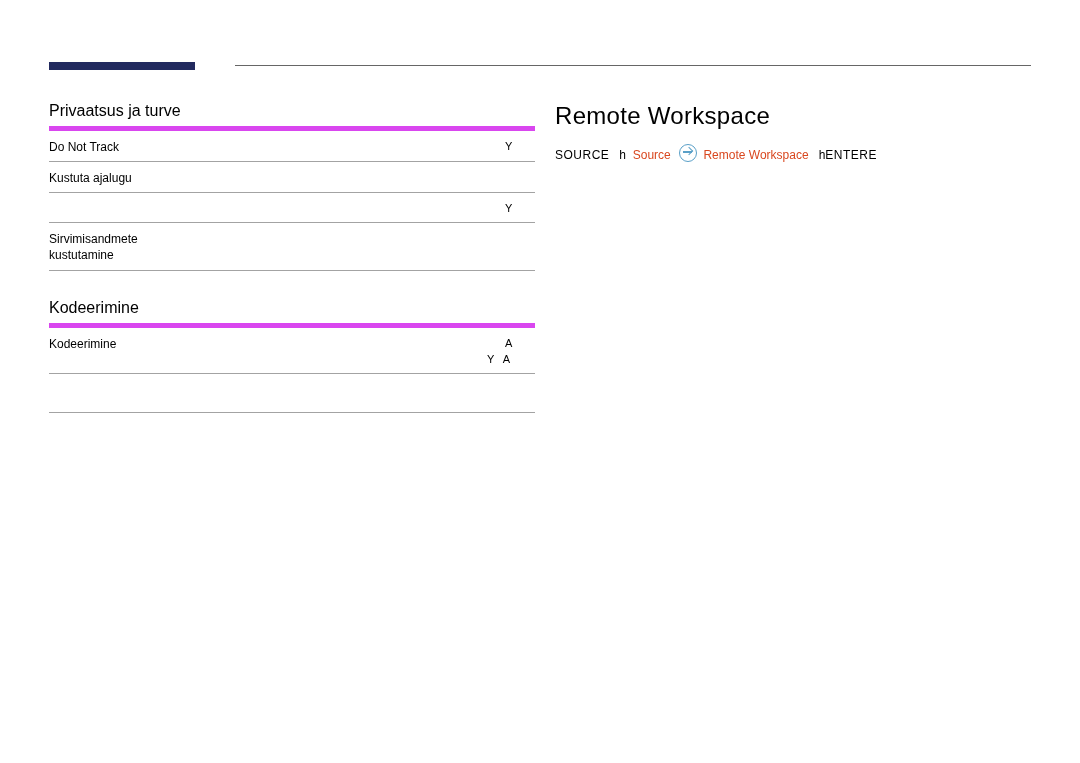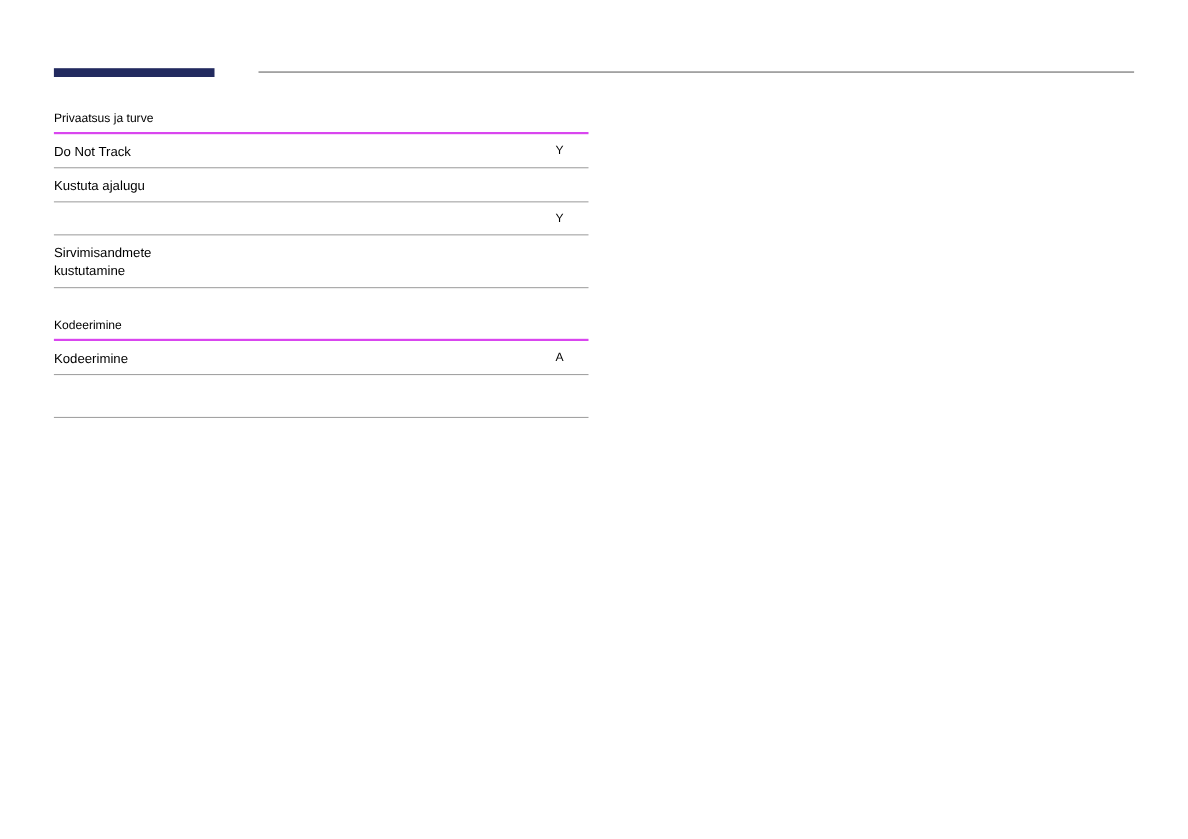--- a/index.html
+++ b/index.html
@@ -39,23 +39,23 @@
   }
   .left-col {
     width: 486px;
     flex-shrink: 0;
   }
   .right-col {
     flex: 1;
     padding-top: 4px;
   }
   .section-heading {
-    font-size: 11px;
+    font-size: 16px;
     padding: 4px 0 6px 0;
-    border-bottom: 2px solid #d946ef;
+    border-bottom: 5px solid #d946ef;
     margin-bottom: 0;
   }
   .item-row {
     display: flex;
     padding: 8px 0 6px 0;
     border-bottom: 1px solid #a3a3a3;
     font-size: 12px;
     line-height: 1.35;
   }
   .item-label {
@@ -163,26 +163,42 @@
 
       <div class="section-gap"></div>
 
       <div class="section-heading">Kodeerimine</div>
       <div class="item-row" style="display:block;">
         <div style="display:flex;">
           <div class="item-label">Kodeerimine</div>
           <div class="item-value"></div>
           <div class="right-mark">A</div>
         </div>
+        <div style="display:flex;">
+          <div class="item-label"></div>
+          <div class="item-value"></div>
+          <div class="right-mark" style="width:48px; white-space:pre;">Y   A</div>
+        </div>
       </div>
 
       <div class="section-gap"></div>
 
       <div class="item-row">
         <div class="item-label"></div>
         <div class="item-value"></div>
         <div class="right-mark"></div>
       </div>
 
     </div>
 
+    <div class="right-col">
+      <h1 class="main-title">Remote Workspace</h1>
+      <div class="source-line">
+        <span class="source-label">SOURCE</span>
+        <span>&nbsp;&nbsp;</span><span>h</span>
+        <span class="red-text">&nbsp;</span><span class="red-text">Source</span>
+        <span class="remote-icon"></span>
+        <span class="red-text">Remote Workspace</span>
+        <span>&nbsp;&nbsp;</span><span>h</span><span class="enter-label">ENTERE</span>
+      </div>
+    </div>
   </div>
 </div>
 
 </body></html>

